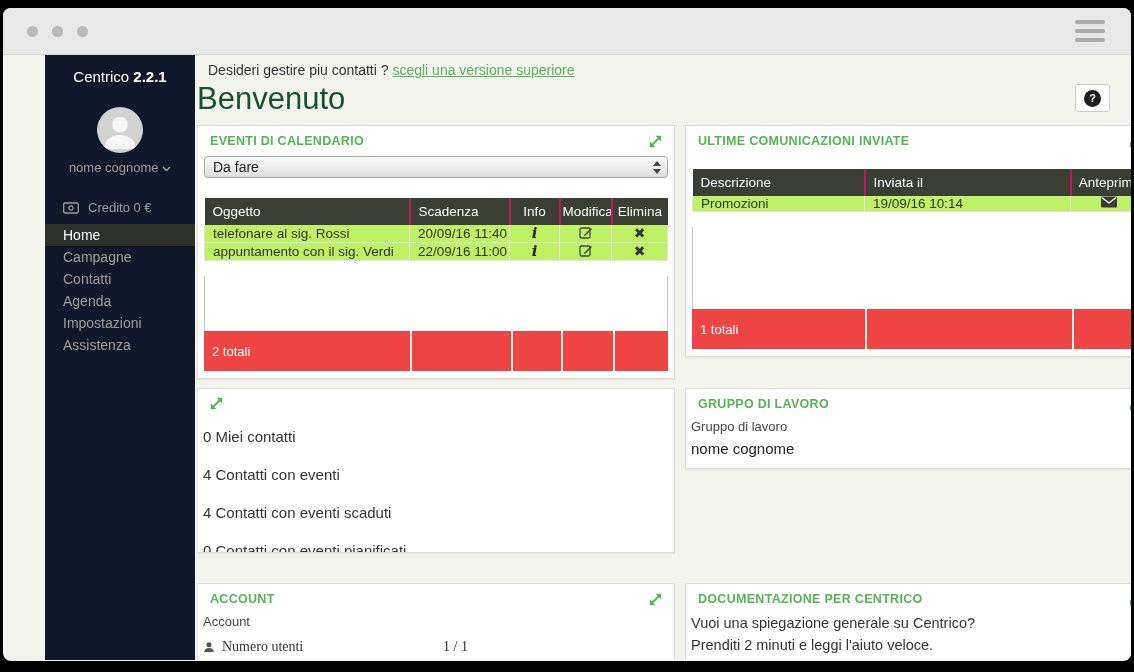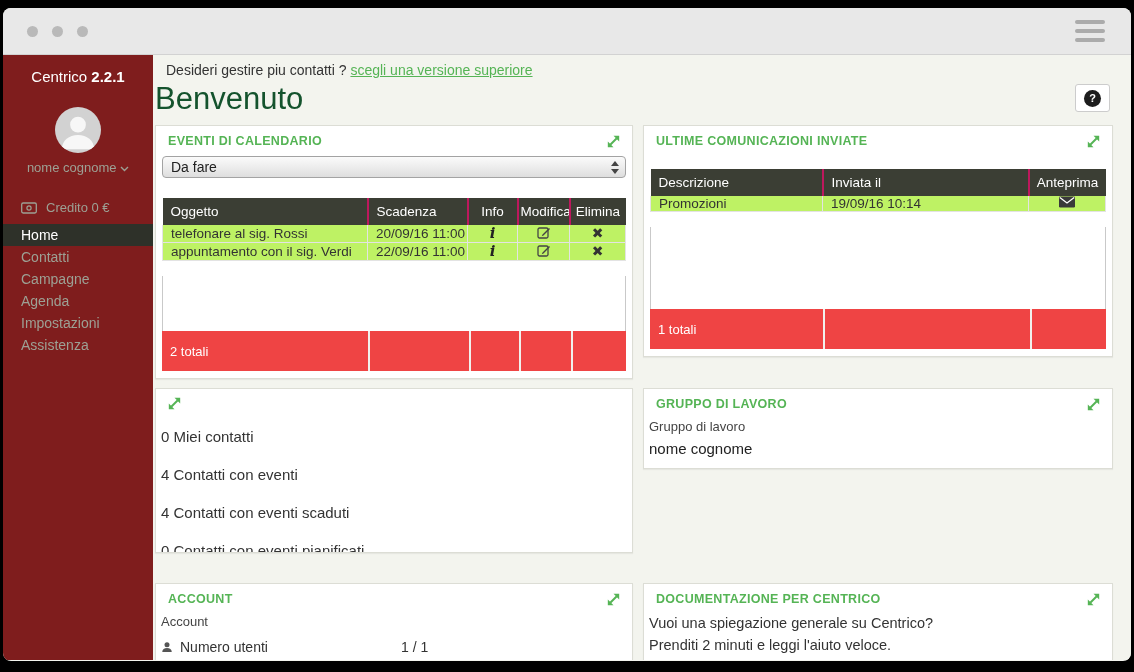--- a/index.html
+++ b/index.html
@@ -14,21 +14,21 @@
             display:flex; align-items:center; }
   .dots { display:flex; gap:14px; margin-left:24px; }
   .dot { width:11px; height:11px; border-radius:50%; background:#b9b9b9; }
   .hamburger { margin-left:auto; margin-right:26px; display:flex; flex-direction:column; gap:5px; }
   .hamburger span { width:30px; height:4px; border-radius:2px; background:#ababab; }
 
   
   .app { display:flex; height:605px; overflow:hidden; }
 
   
-  .sidebar { width:150px; flex:0 0 150px; background:#7f1d1d; color:#9da094; }
+  .sidebar { width:150px; flex:0 0 150px; background:#0f172a; color:#9da094;margin-left:42px; }
   .brand { text-align:center; padding-top:13px; color:#fff; font-size:15px; }
   .brand b { font-weight:bold; }
   .avatar { width:46px; height:46px; border-radius:50%; background:#d2d2d2;
             margin:22px auto 0; display:flex; align-items:center; justify-content:center; overflow:hidden; }
   .user { text-align:center; font-size:13px; margin-top:7px; color:#9da094; }
   .credit { display:flex; align-items:center; gap:9px; padding-left:18px; margin-top:25px; font-size:13px; }
   .nav { margin-top:9px; }
   .nav-item { height:22px; line-height:22px; padding-left:18px; font-size:14px;
               color:#9da094; cursor:pointer; }
   .nav-item.active { background:#2e3129; color:#fff; }
@@ -77,21 +77,21 @@
   .info-i { font-family:"DejaVu Serif",serif; font-style:italic; font-weight:bold;
             font-size:15px; color:#222; line-height:14px; }
   .x-del { font-size:14px; font-weight:bold; color:#333; line-height:14px; }
 
   
   .stats { padding:2px 0 0 5px; }
   .stat { font-size:15px; color:#333; line-height:38px; white-space:nowrap; }
   .plain { padding-left:5px; }
   .lbl-sm { font-size:13px; color:#444; line-height:20px; }
   .val-md { font-size:15px; color:#222; line-height:23px; }
-  .acct-row { display:flex; margin-top:7px; font-size:14px; color:#333; }
+  .acct-row { display:flex; margin-top:7px; font-size:14px; color:#333;font-family:Liberation Serif, serif; }
   .acct-row .lab { display:flex; align-items:center; gap:7px; width:240px; }
   .doc-line { font-size:14.5px; color:#333; line-height:22px; }
 
   .h254{height:254px}.h232{height:232px}.h165{height:165px}.h77{height:81px}.h150{height:150px}
 </style>
 </head>
 <body>
 
 <div class="window">
 
@@ -129,22 +129,22 @@
       </div>
       <div class="credit">
         <svg width="16" height="12" viewBox="0 0 16 12">
           <rect x="0.7" y="1" width="14.6" height="10" rx="1.4" fill="none" stroke="#9da094" stroke-width="1.3"></rect>
           <circle cx="8" cy="6" r="2.1" fill="none" stroke="#9da094" stroke-width="1.2"></circle>
         </svg>
         <span>Credito 0 €</span>
       </div>
       <nav class="nav">
         <div class="nav-item active">Home</div>
+        <div class="nav-item">Campagne</div>
         <div class="nav-item">Contatti</div>
-        <div class="nav-item">Campagne</div>
         <div class="nav-item">Agenda</div>
         <div class="nav-item">Impostazioni</div>
         <div class="nav-item">Assistenza</div>
       </nav>
     </aside>
 
     <main class="content">
       <div class="note">
         <span>Desideri gestire piu contatti ?</span>
         <a>scegli una versione superiore</a>
@@ -187,21 +187,21 @@
               <th>Oggetto</th>
               <th>Scadenza</th>
               <th class="c">Info</th>
               <th class="c">Modifica</th>
               <th class="c">Elimina</th>
             </tr>
               </thead>
             <tbody>
               <tr>
                 <td>telefonare al sig. Rossi</td>
-                <td>20/09/16 11:00</td>
+                <td>20/09/16 11:40</td>
                 <td class="c"><span class="icon-btn info-i">i</span></td>
                 <td class="c"><span class="icon-btn"><svg width="14" height="14" viewBox="0 0 14 14">
                         <rect x="1" y="3" width="10" height="10" rx="1.5" fill="none" stroke="#444" stroke-width="1.3"></rect>
                         <path d="M5.5 9.5 L12 3 l1 1 L6.5 10.5 l-1.8 .8 z" fill="#444"></path>
                       </svg></span></td>
                 <td class="c"><span class="icon-btn x-del">✖</span></td>
               </tr>
               <tr>
                 <td>appuntamento con il sig. Verdi</td>
                 <td>22/09/16 11:00</td>

